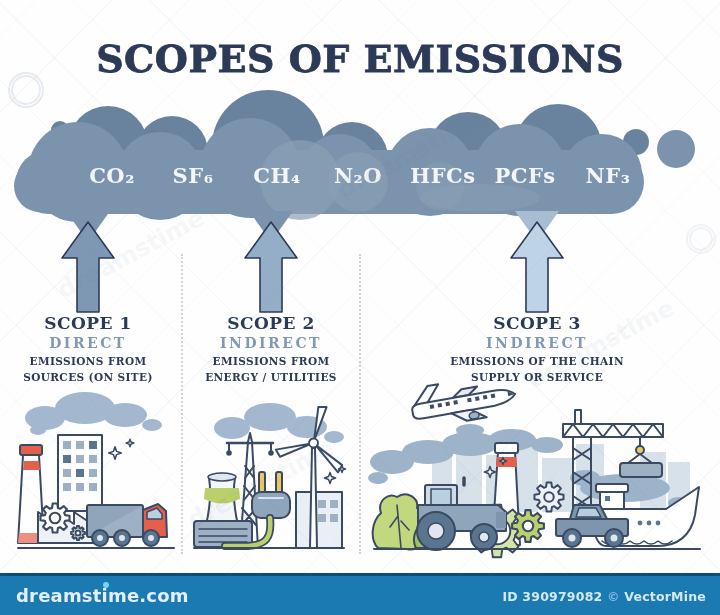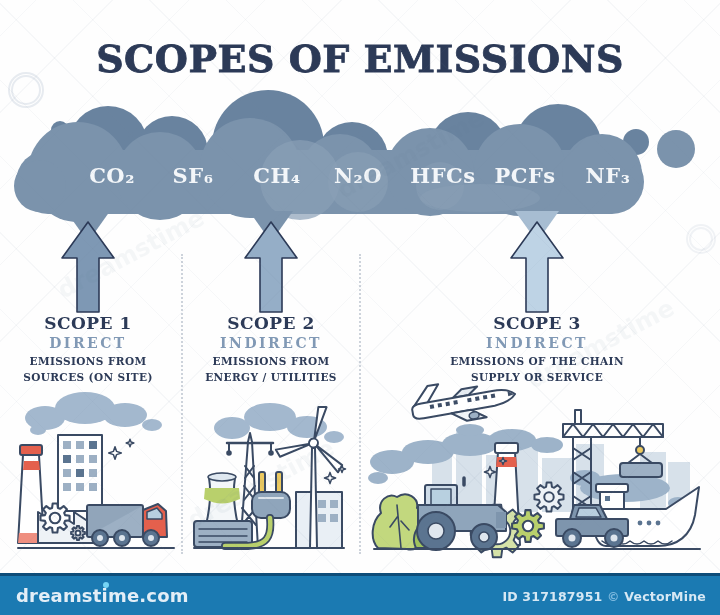--- a/index.html
+++ b/index.html
@@ -390,19 +390,19 @@
   </div>
 
   <div class="hatch"></div>
 
   <div class="footer">
     <div class="logo">
       <span>dreamstime.com</span>
       <span class="logo-dot"></span>
     </div>
     <div class="credit">
-      <span>ID 317187951</span>
+      <span>ID 390979082</span>
       <span class="copy">©</span>
       <span>VectorMine</span>
     </div>
   </div>
 
 </div>
 
 </body></html>

